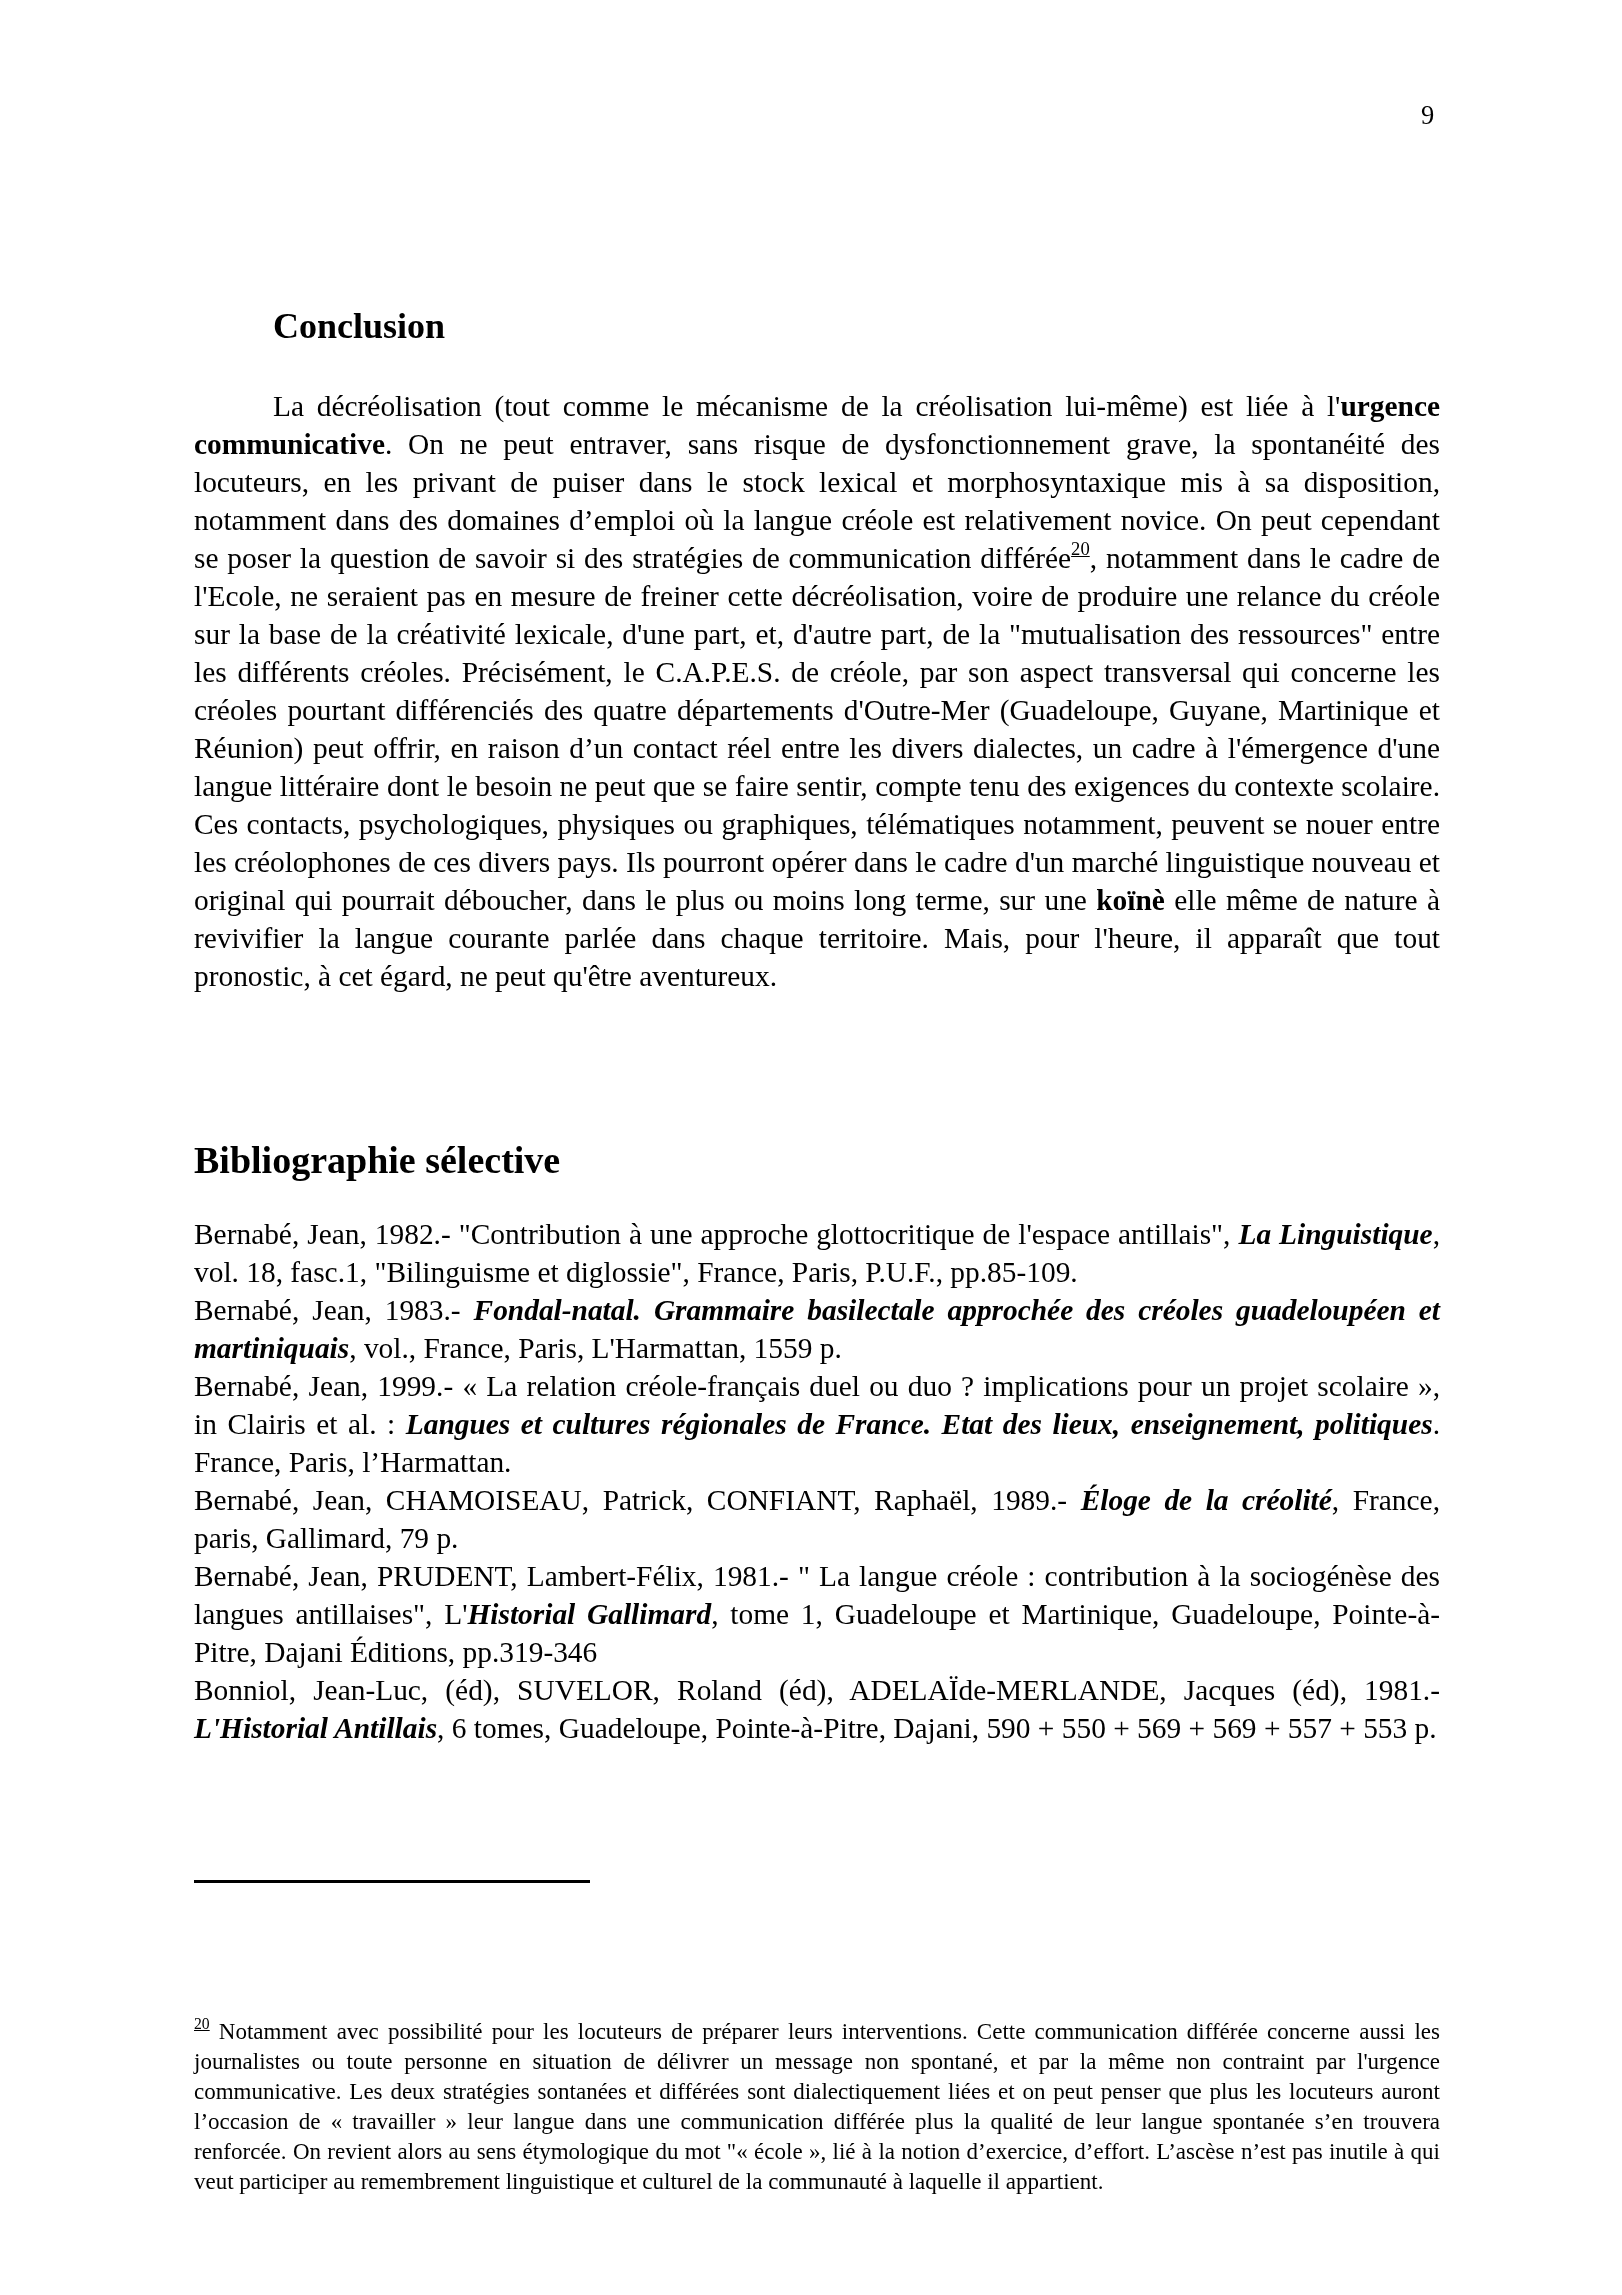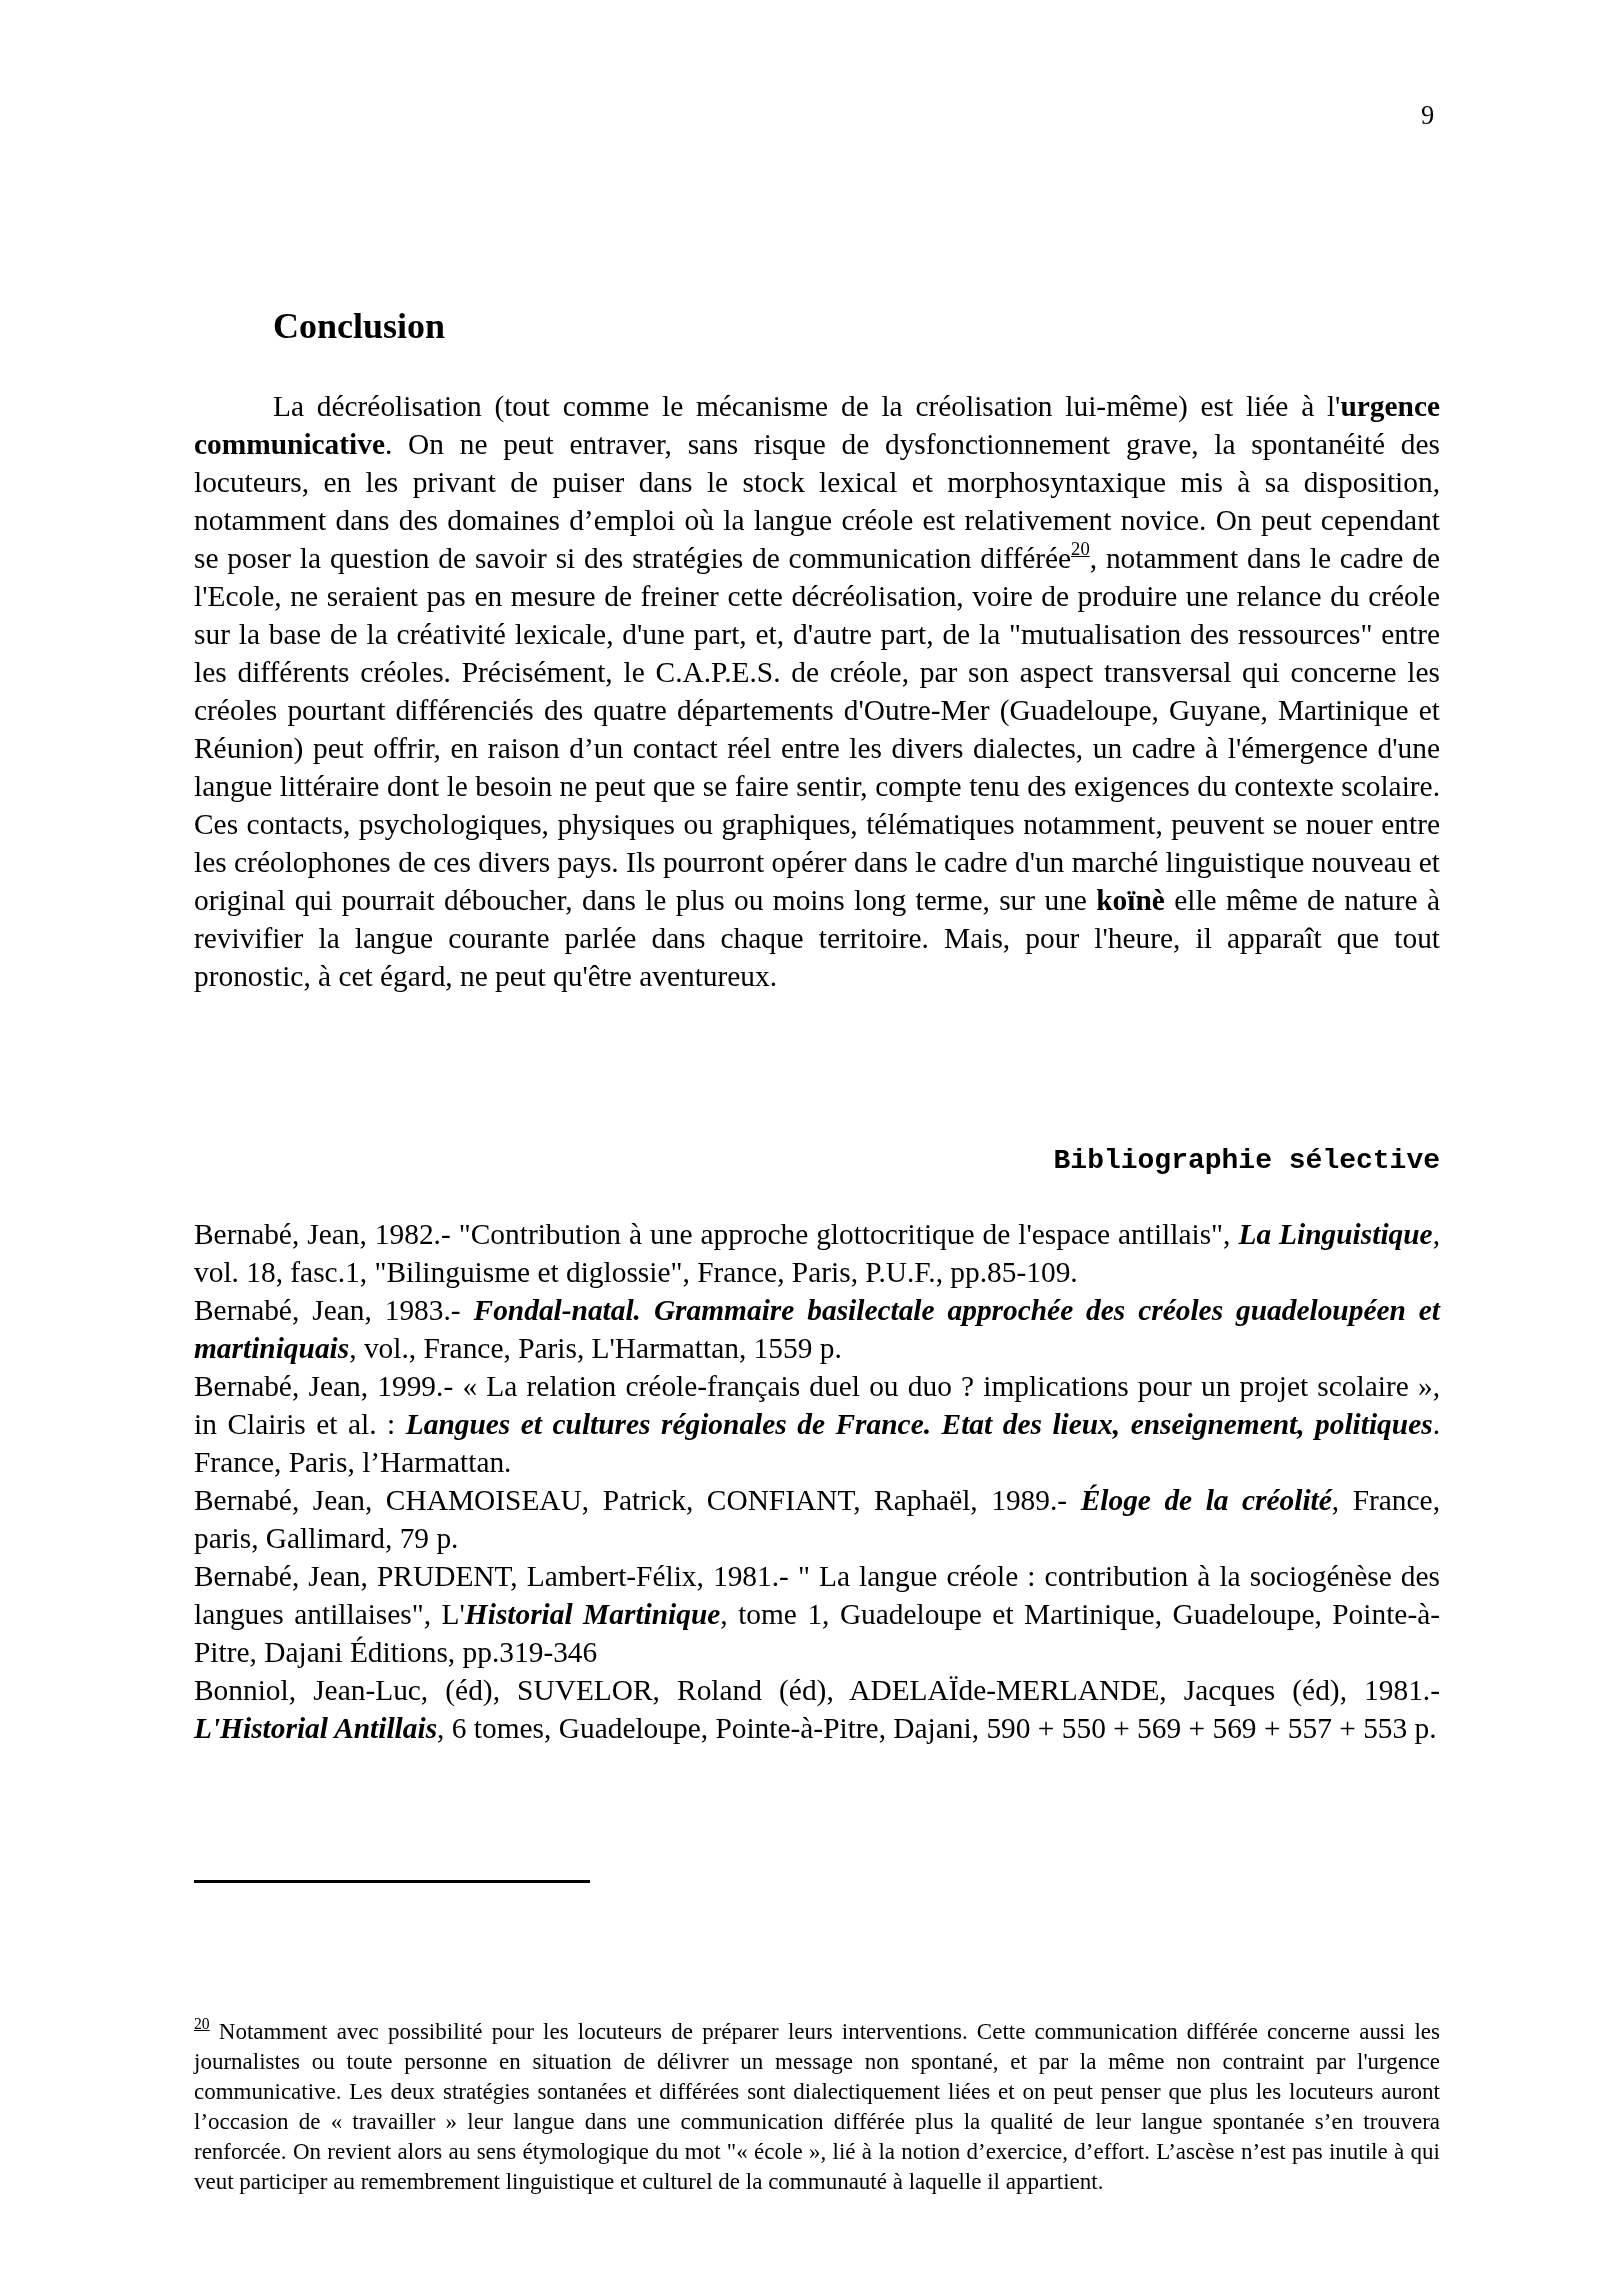--- a/index.html
+++ b/index.html
@@ -47,25 +47,24 @@
     font-size: 18.6px;
     line-height: 0;
     vertical-align: 12.8px;
     text-decoration: underline;
   }
   .bib-title {
     position: absolute;
     top: 1141px;
     left: 194px;
     width: 1246px;
-    text-align: right;
+    text-align: left;
     font-weight: bold;
-    font-size: 28px;
+    font-size: 38px;
     line-height: 39px;
-    font-family: Liberation Mono, monospace;
   }
   .bib-list {
     position: absolute;
     top: 1215px;
     left: 194px;
     width: 1246px;
     font-size: 29.4px;
     line-height: 38px;
     text-align: justify;
   }
@@ -104,21 +103,21 @@
   <p class="para"><span>La décréolisation (tout comme le mécanisme de la créolisation lui-même) est liée à l'</span><b>urgence communicative</b><span>. On ne peut entraver, sans risque de dysfonctionnement grave, la spontanéité des locuteurs, en les privant de puiser dans le stock lexical et morphosyntaxique mis à sa disposition, notamment dans des domaines d’emploi où la langue créole est relativement novice. On peut cependant se poser la question de savoir si des stratégies de communication différée</span><sup>20</sup><span>, notamment dans le cadre de l'Ecole, ne seraient pas en mesure de freiner cette décréolisation, voire de produire une relance du créole sur la base de la créativité lexicale, d'une part, et, d'autre part, de la "mutualisation des ressources" entre les différents créoles. Précisément, le C.A.P.E.S. de créole, par son aspect transversal qui concerne les créoles pourtant différenciés des quatre départements d'Outre-Mer (Guadeloupe, Guyane, Martinique et Réunion) peut offrir, en raison d’un contact réel entre les divers dialectes, un cadre à l'émergence d'une langue littéraire dont le besoin ne peut que se faire sentir, compte tenu des exigences du contexte scolaire. Ces contacts, psychologiques, physiques ou graphiques, télématiques notamment,  peuvent se nouer entre les créolophones de ces divers pays. Ils pourront opérer dans le cadre d'un marché linguistique nouveau et original qui pourrait déboucher, dans le plus ou moins long terme,  sur une </span><b>koïnè</b><span> elle même de nature à revivifier la langue courante parlée dans chaque territoire. Mais, pour l'heure, il apparaît que tout pronostic, à cet égard, ne peut qu'être aventureux.</span></p>
 </div>
 
 <div class="bib-title">Bibliographie sélective</div>
 
 <div class="bib-list">
   <p class="bib-entry"><span>Bernabé, Jean, 1982.- "Contribution à une approche glottocritique de l'espace antillais", </span><i>La Linguistique</i><span>, vol. 18, fasc.1, "Bilinguisme et diglossie", France, Paris, P.U.F., pp.85-109.</span></p>
   <p class="bib-entry"><span>Bernabé, Jean, 1983.- </span><i>Fondal-natal. Grammaire basilectale approchée des créoles guadeloupéen et martiniquais</i><span>, vol., France, Paris, L'Harmattan, 1559 p.</span></p>
   <p class="bib-entry"><span>Bernabé, Jean, 1999.- « La relation créole-français duel ou duo ? implications pour un projet scolaire », in Clairis et al. : </span><i>Langues et cultures régionales de France. Etat des lieux, enseignement, politiques</i><span>. France, Paris, l’Harmattan.</span></p>
   <p class="bib-entry"><span>Bernabé, Jean, CHAMOISEAU, Patrick, CONFIANT, Raphaël, 1989.- </span><i>Éloge de la créolité</i><span>, France, paris, Gallimard, 79 p.</span></p>
-  <p class="bib-entry"><span>Bernabé, Jean, PRUDENT, Lambert-Félix, 1981.- " La langue créole : contribution à la sociogénèse des langues antillaises", L'</span><i>Historial Martinique</i><span>, tome 1, Guadeloupe et Martinique, Guadeloupe, Pointe-à-Pitre, Dajani Éditions, pp.319-346</span></p>
+  <p class="bib-entry"><span>Bernabé, Jean, PRUDENT, Lambert-Félix, 1981.- " La langue créole : contribution à la sociogénèse des langues antillaises", L'</span><i>Historial Gallimard</i><span>, tome 1, Guadeloupe et Martinique, Guadeloupe, Pointe-à-Pitre, Dajani Éditions, pp.319-346</span></p>
   <p class="bib-entry"><span>Bonniol, Jean-Luc, (éd), SUVELOR, Roland (éd), ADELAÏde-MERLANDE, Jacques (éd), 1981.- </span><i>L'Historial Antillais</i><span>, 6 tomes, Guadeloupe, Pointe-à-Pitre, Dajani, 590 + 550 + 569 + 569 + 557 + 553 p.</span></p>
 </div>
 
 <div class="fn-rule"></div>
 
 <div class="footnote">
   <p class="fn-text" style="margin:0;"><sup>20</sup><span> Notamment avec possibilité pour les locuteurs de préparer leurs interventions. Cette communication différée concerne aussi les journalistes ou toute personne en situation de délivrer un message non spontané, et par la même non contraint par l'urgence communicative. Les deux stratégies sontanées et différées sont dialectiquement liées et on peut penser que plus les locuteurs auront l’occasion de « travailler » leur langue dans une communication différée plus la qualité de leur langue spontanée s’en trouvera renforcée. On revient alors au sens étymologique du mot "« école », lié à la notion d’exercice, d’effort. L’ascèse n’est pas inutile à qui veut participer au remembrement linguistique et culturel de la communauté à laquelle il appartient.</span></p>
 </div>
 
 

